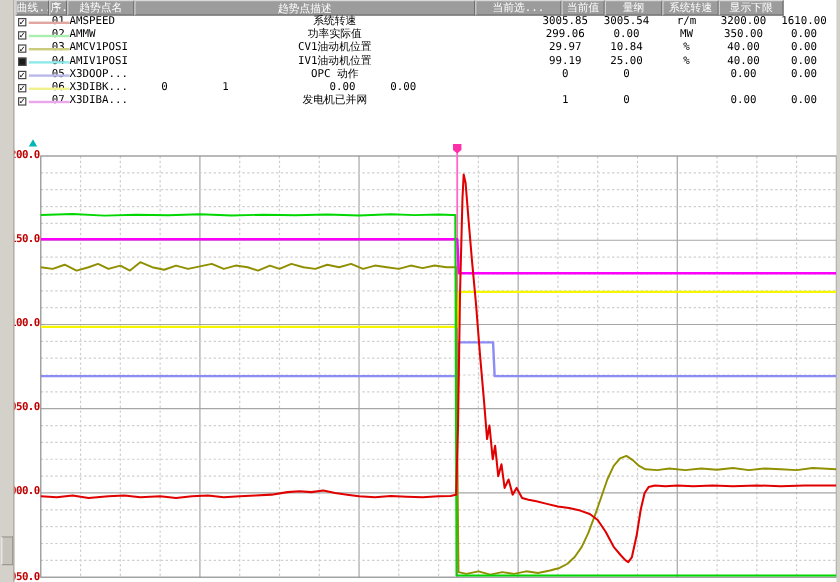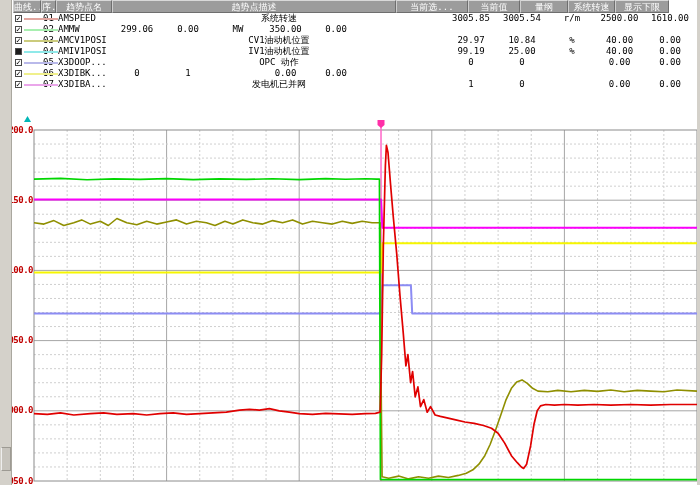--- a/index.html
+++ b/index.html
@@ -60,47 +60,48 @@
 </div>
 <div class="right-strip"></div>
 
 <div class="legend-table">
   <div class="hdr-row">
       <div class="hdr-cell" style="width: 28px;">曲线...</div>
       <div class="hdr-cell" style="width: 15px;">序.,</div>
       <div class="hdr-cell" style="width: 56px;">趋势点名</div>
       <div class="hdr-cell" style="width: 284px; font-family: Liberation Serif, serif;">趋势点描述</div>
       <div class="hdr-cell" style="width: 72px;">当前选...</div>
-      <div class="hdr-cell" style="width: 52px;">当前值</div>
+      <div class="hdr-cell" style="width: 36px;">当前值</div>
       <div class="hdr-cell" style="width: 48px;">量纲</div>
       <div class="hdr-cell" style="width: 47px;">系统转速</div>
       <div class="hdr-cell" style="width: 54px;">显示下限</div>
     </div>
   <div>
       <div class="tbl-row">
         <div class="cell curve-cell" style="width: 28px;">
           <div class="chk">✓</div>
           <div class="swatch" style="background: rgb(226, 166, 160);"></div>
         </div>
         <div class="cell" style="width: 15px;">01</div>
         <div class="cell name" style="width: 56px;">AMSPEED</div>
         <div class="cell" style="width: 334px;">系统转速</div>
         <div class="cell" style="width: 50px;">3005.85</div>
         <div class="cell" style="width: 52px;">3005.54</div>
         <div class="cell" style="width: 48px;">r/m</div>
-        <div class="cell" style="width: 47px;">2500.00</div>
+        <div class="cell" style="width: 47px;">3200.00</div>
         <div class="cell" style="width: 54px;">1610.00</div>
       </div>
       <div class="tbl-row">
         <div class="cell curve-cell" style="width: 28px;">
           <div class="chk">✓</div>
           <div class="swatch" style="background: rgb(168, 239, 176);"></div>
         </div>
         <div class="cell" style="width: 15px;">02</div>
         <div class="cell name" style="width: 56px;">AMMW</div>
+        <div class="cell" style="width: 334px;">功率实际值</div>
         <div class="cell" style="width: 50px;">299.06</div>
         <div class="cell" style="width: 52px;">0.00</div>
         <div class="cell" style="width: 48px;">MW</div>
         <div class="cell" style="width: 47px;">350.00</div>
         <div class="cell" style="width: 54px;">0.00</div>
       </div>
       <div class="tbl-row">
         <div class="cell curve-cell" style="width: 28px;">
           <div class="chk">✓</div>
           <div class="swatch" style="background: rgb(203, 203, 124);"></div>

